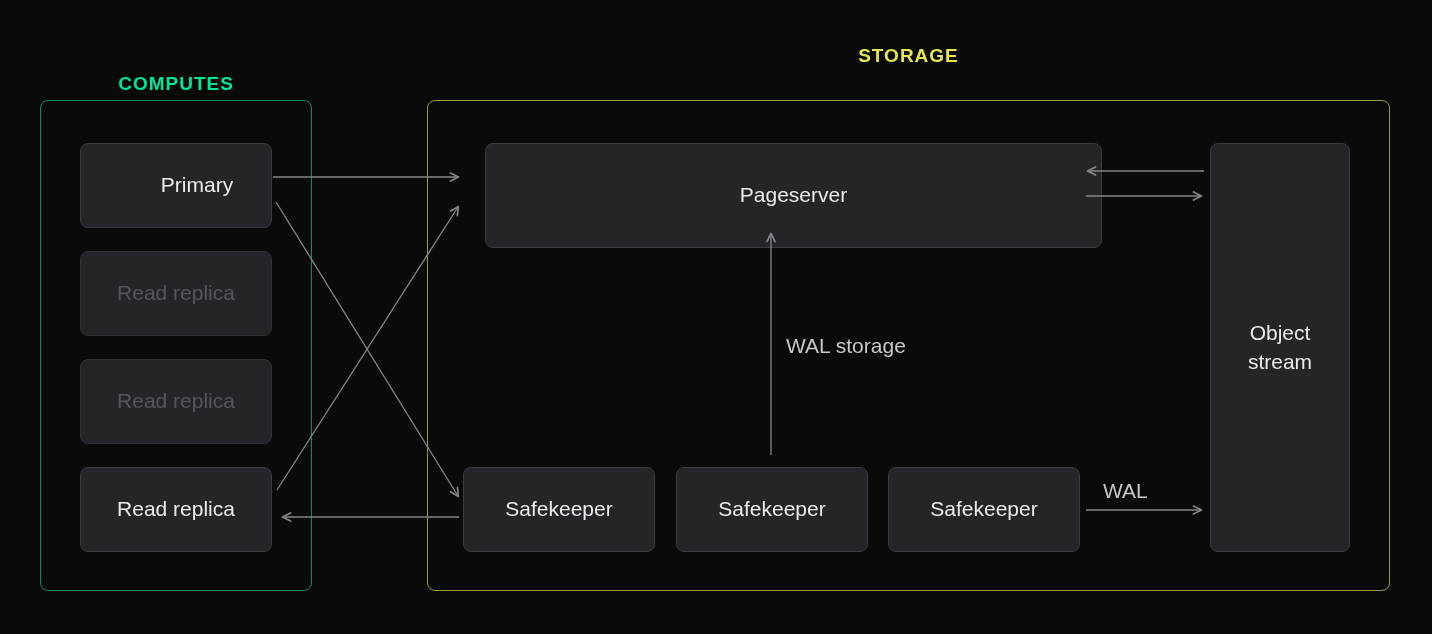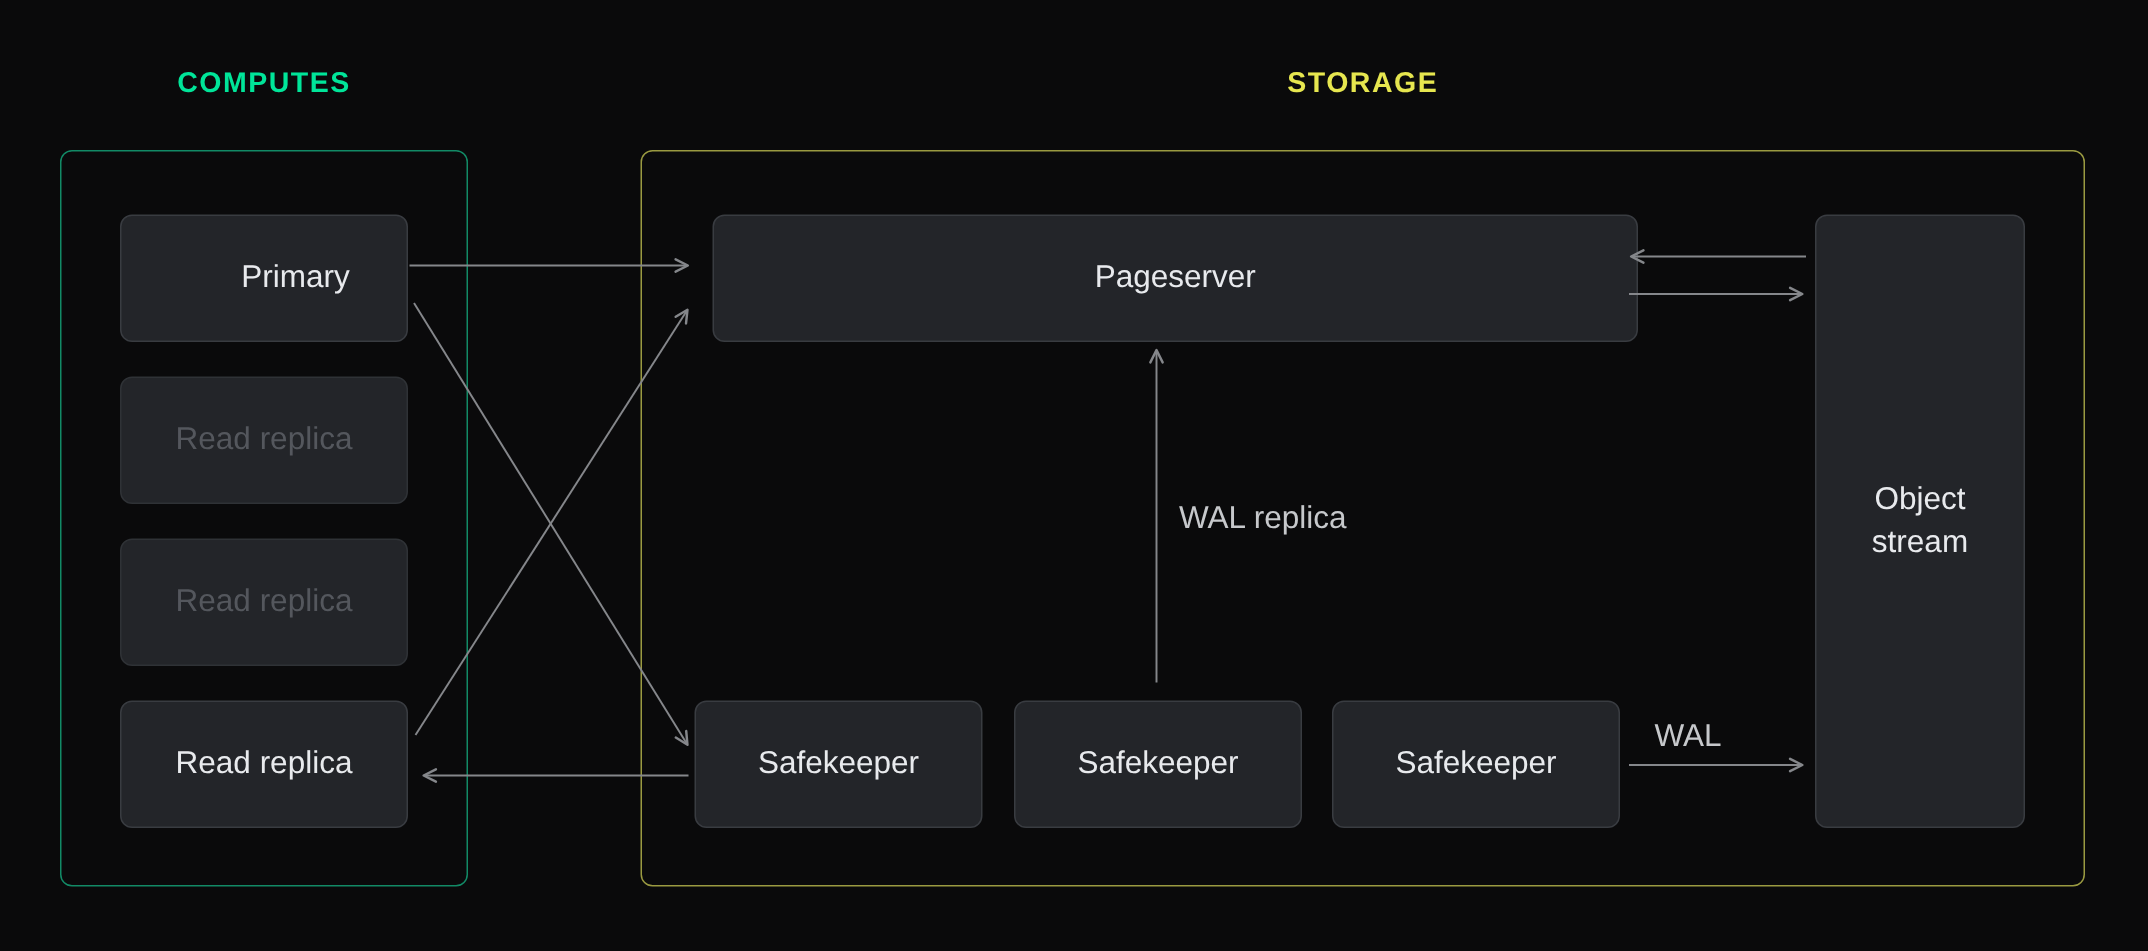--- a/index.html
+++ b/index.html
@@ -21,20 +21,21 @@
     font-size: 19px;
     font-weight: 700;
     letter-spacing: 1px;
     text-align: center;
     line-height: 24px;
   }
   .computes-title {
     left: 40px;
     width: 272px;
     color: var(--computes-accent, #00e599);
+    margin-top: 28px;
   }
   .storage-title {
     left: 427px;
     width: 963px;
     color: var(--storage-accent, #e6e64f);
   }
   .group-box {
     position: absolute;
     top: 100px;
     height: 491px;
@@ -66,21 +67,21 @@
     line-height: 1.35;
   }
   .node.dimmed {
     color: var(--dimmed-text, #54575d);
     border-color: #2f3236;
   }
   .n-primary { left: 80px;  top: 143px; width: 192px; height: 85px; padding-left: 42px; }
   .n-rr1     { left: 80px;  top: 251px; width: 192px; height: 85px; }
   .n-rr2     { left: 80px;  top: 359px; width: 192px; height: 85px; }
   .n-rr3     { left: 80px;  top: 467px; width: 192px; height: 85px; }
-  .n-pageserver { left: 475px; top: 143px; width: 617px; height: 85px; }
+  .n-pageserver { left: 485px; top: 143px; width: 617px; height: 105px; }
   .n-sk1     { left: 463px; top: 467px; width: 192px; height: 85px; }
   .n-sk2     { left: 676px; top: 467px; width: 192px; height: 85px; }
   .n-sk3     { left: 888px; top: 467px; width: 192px; height: 85px; }
   .n-objstore { left: 1210px; top: 143px; width: 140px; height: 409px; padding: 0 24px; }
   .flow-label {
     position: absolute;
     color: var(--flow-label-text, #c6c8cb);
     font-size: 21px;
     line-height: 26px;
   }
@@ -118,21 +119,21 @@
   <div class="node dimmed n-rr1">Read replica</div>
   <div class="node dimmed n-rr2">Read replica</div>
   <div class="node n-rr3">Read replica</div>
 
   <div class="node n-pageserver">Pageserver</div>
   <div class="node n-sk1">Safekeeper</div>
   <div class="node n-sk2">Safekeeper</div>
   <div class="node n-sk3">Safekeeper</div>
   <div class="node n-objstore">Object stream</div>
 
-  <div class="flow-label l-walstream">WAL replica</div>
+  <div class="flow-label l-walstream">WAL storage</div>
   <div class="flow-label l-wal">WAL</div>
 
   <svg class="arrows" width="1432" height="634" viewBox="0 0 1432 634">
     <defs>
       <marker id="ah" viewBox="0 0 10 10" refX="8" refY="5" markerWidth="9" markerHeight="9" orient="auto-start-reverse">
         <polyline points="1.5,1.5 8.5,5 1.5,8.5" stroke-width="1.4" stroke-linecap="round" stroke-linejoin="round"></polyline>
       </marker>
     </defs>
     <g marker-end="url(#ah)">
       <path d="M273 177 H458"></path>

